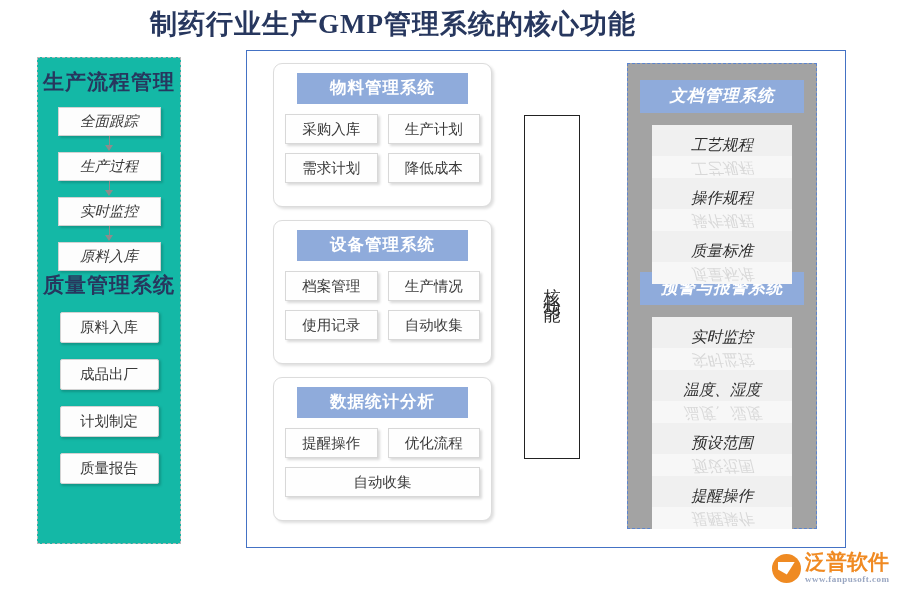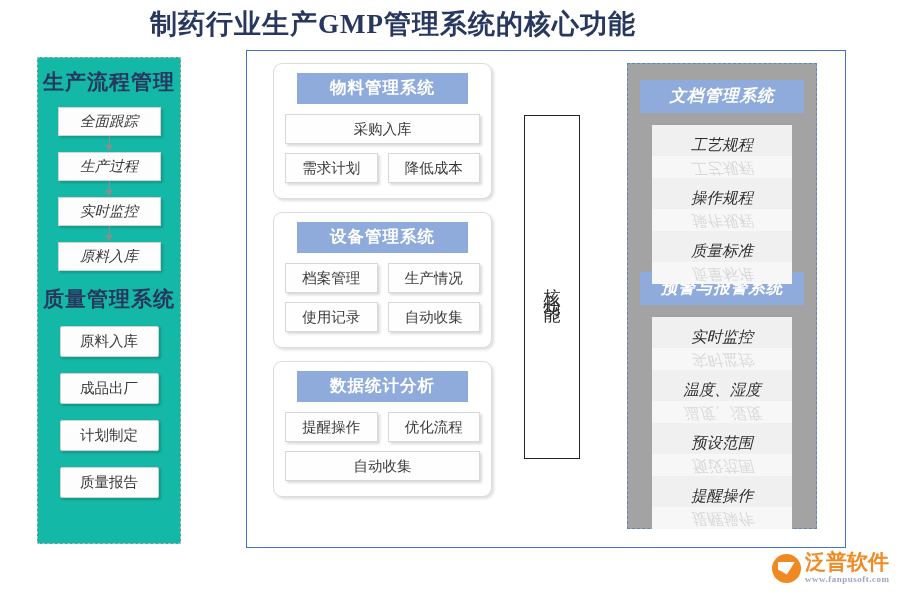--- a/index.html
+++ b/index.html
@@ -101,21 +101,21 @@
     color: #ffffff;
     font-family: "Liberation Serif", "DejaVu Serif", serif;
     font-weight: bold;
     font-size: 16.5px;
     letter-spacing: 1px;
     text-align: center;
     padding: 4px 0 5px 0;
     margin: 0 12px 10px 12px;
   }
   .pill-row { display: flex; gap: 10px; margin-bottom: 9px; }
-  .pill-row:last-child { margin-bottom: 4px; }
+  .pill-row:last-child { margin-bottom: 12px; }
   .pill {
     flex: 1;
     height: 30px;
     background: #fefefe;
     border: 1px solid #d8d8d8;
     border-radius: 0;
     box-shadow: 1.5px 1.5px 2.5px rgba(0,0,0,0.15);
     display: flex; align-items: center; justify-content: center;
     font-size: 14.5px;
     color: #3a3a3a;
@@ -243,38 +243,39 @@
     <div style="margin-top:11px;font-style:italic;">
       <div class="flow-box">全面跟踪</div>
       <div class="arrow"></div>
       <div class="flow-box">生产过程</div>
       <div class="arrow"></div>
       <div class="flow-box">实时监控</div>
       <div class="arrow"></div>
       <div class="flow-box">原料入库</div>
     </div>
 
-    <div class="sec-head" style="margin-top:14px;">质量管理系统</div>
+    <div class="sec-head" style="">质量管理系统</div>
 
     <div style="margin-top:13px;">
       <div class="q-box">原料入库</div>
       <div class="q-box">成品出厂</div>
       <div class="q-box">计划制定</div>
       <div class="q-box">质量报告</div>
     </div>
   </div>
 
   <div class="main-box">
 
     <div class="mid-col">
 
       <div class="card">
         <div class="card-head">物料管理系统</div>
         <div class="pill-row">
           <div class="pill">采购入库</div>
+          <div class="pill">生产计划</div>
         </div>
         <div class="pill-row">
           <div class="pill">需求计划</div>
           <div class="pill">降低成本</div>
         </div>
       </div>
 
       <div class="card" style="position:relative;">
         <div class="card-head">设备管理系统</div>
         <div class="pill-row">

